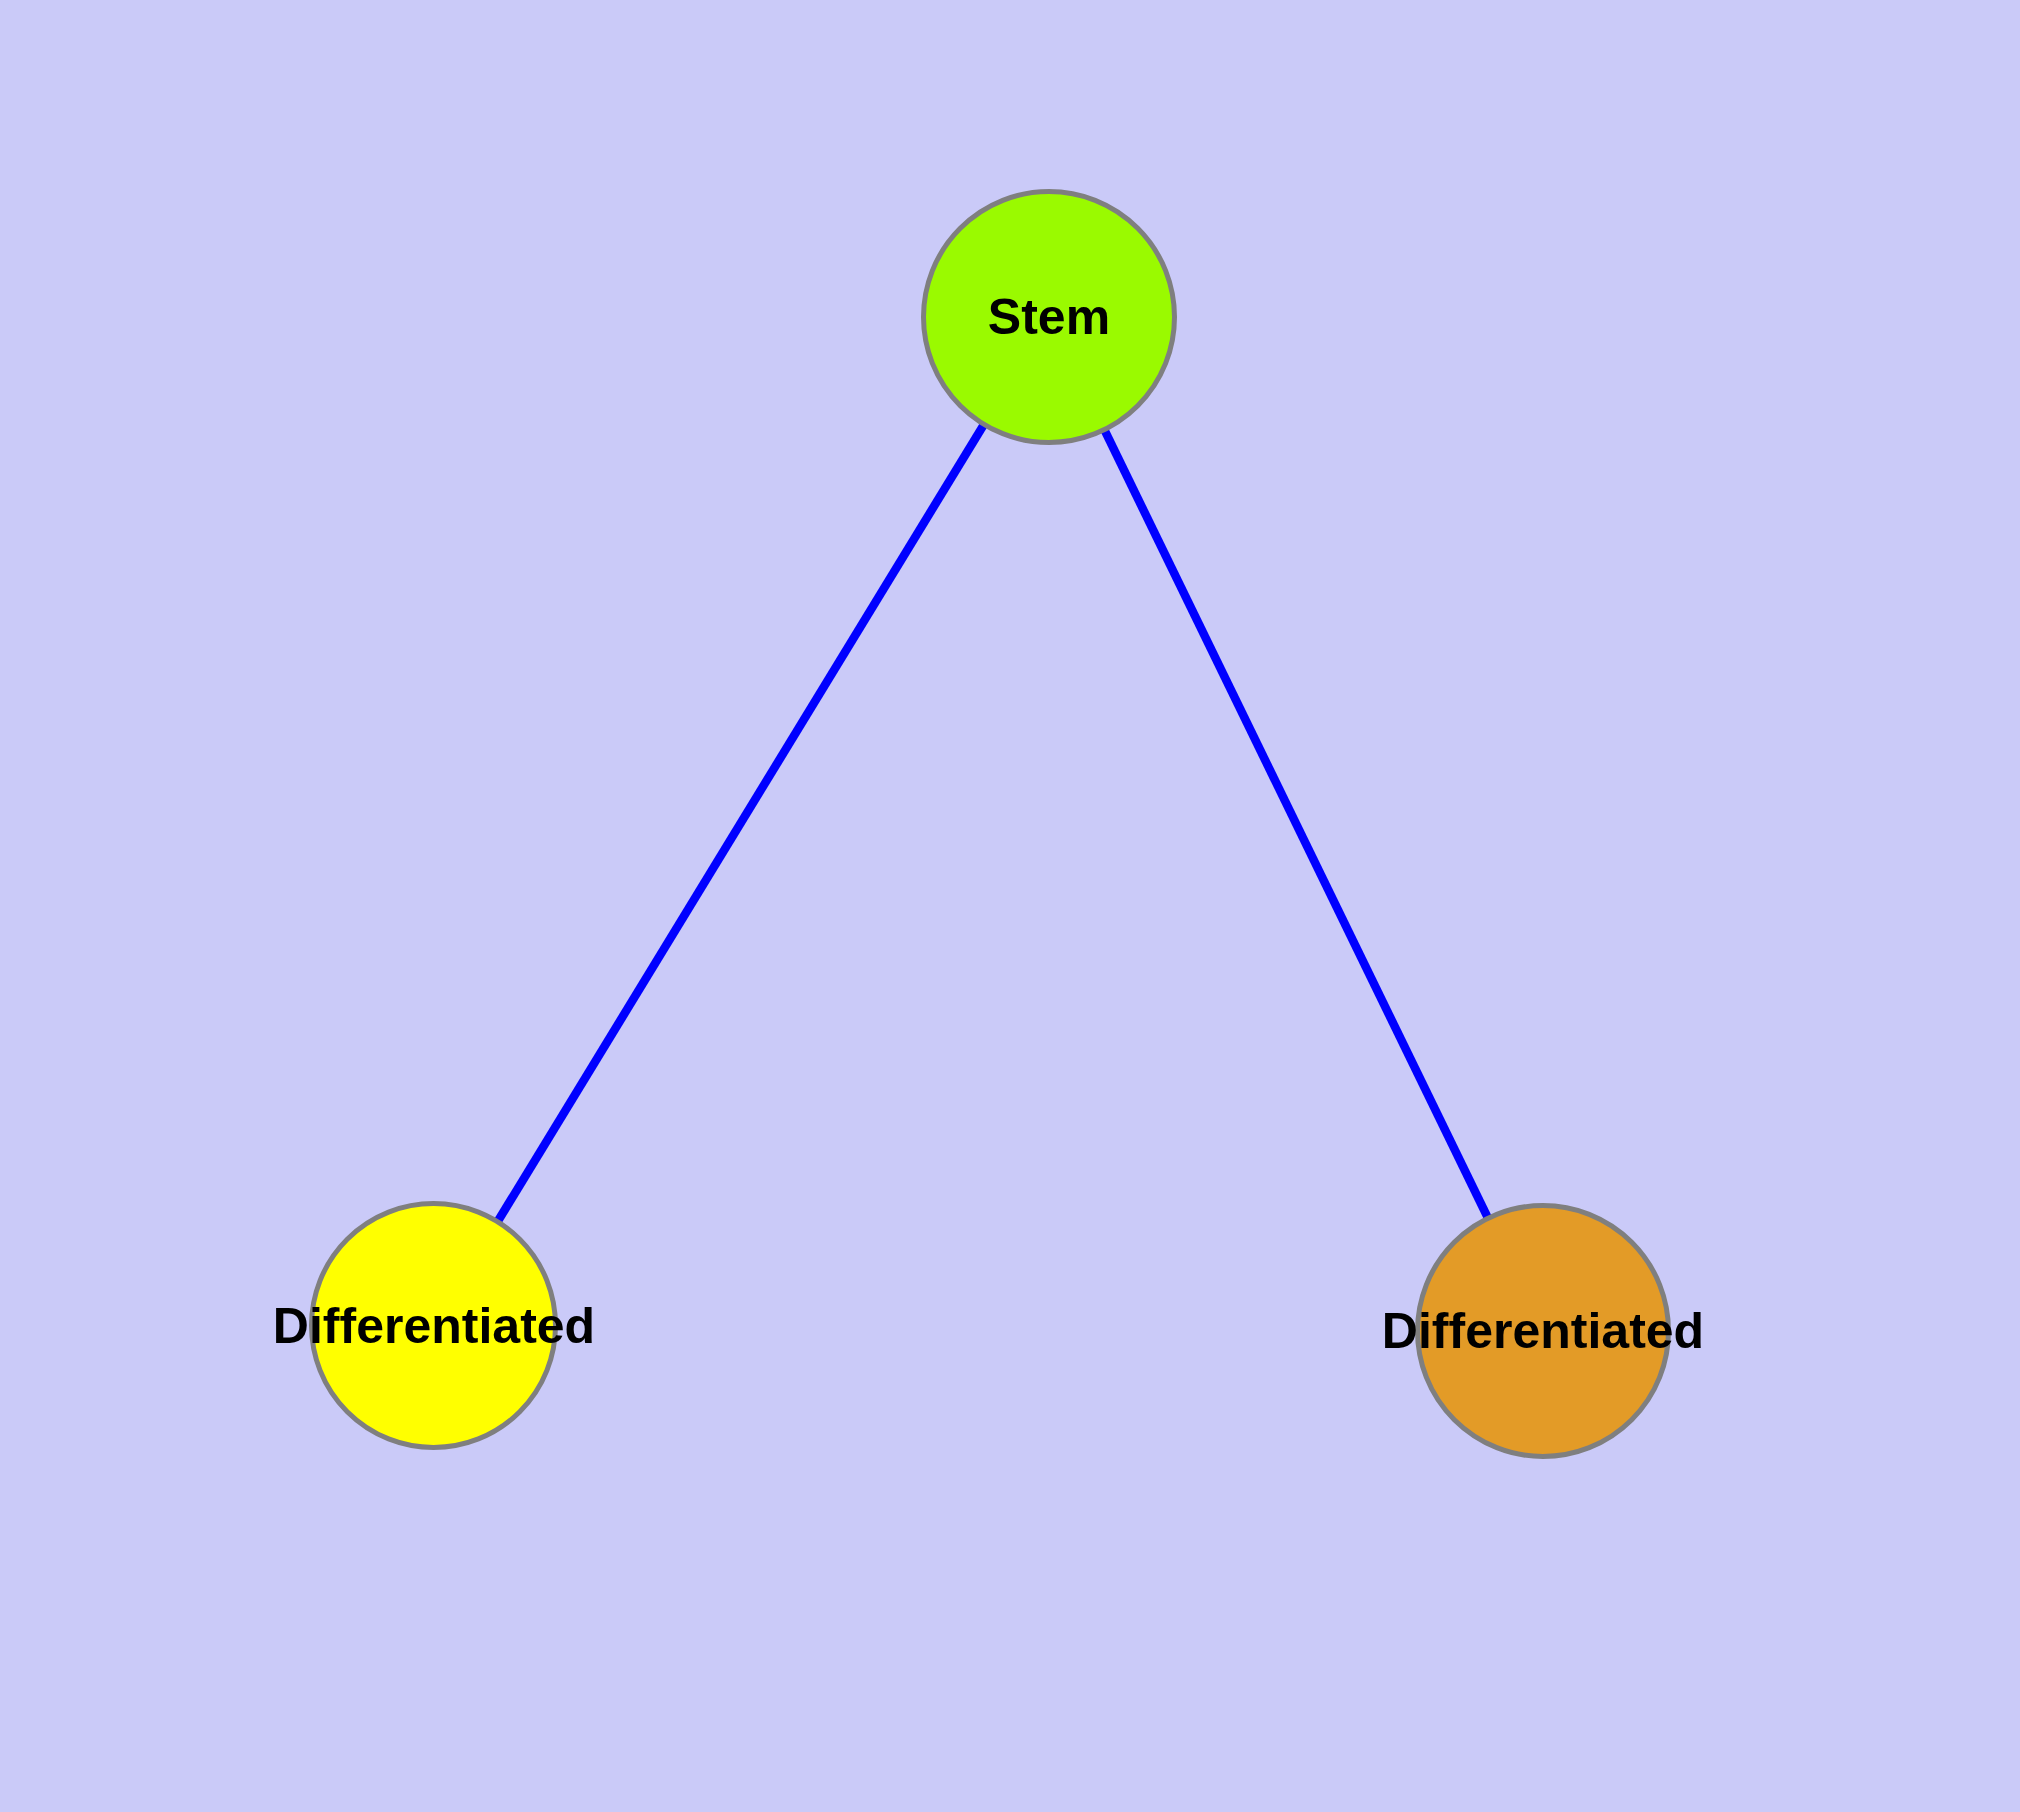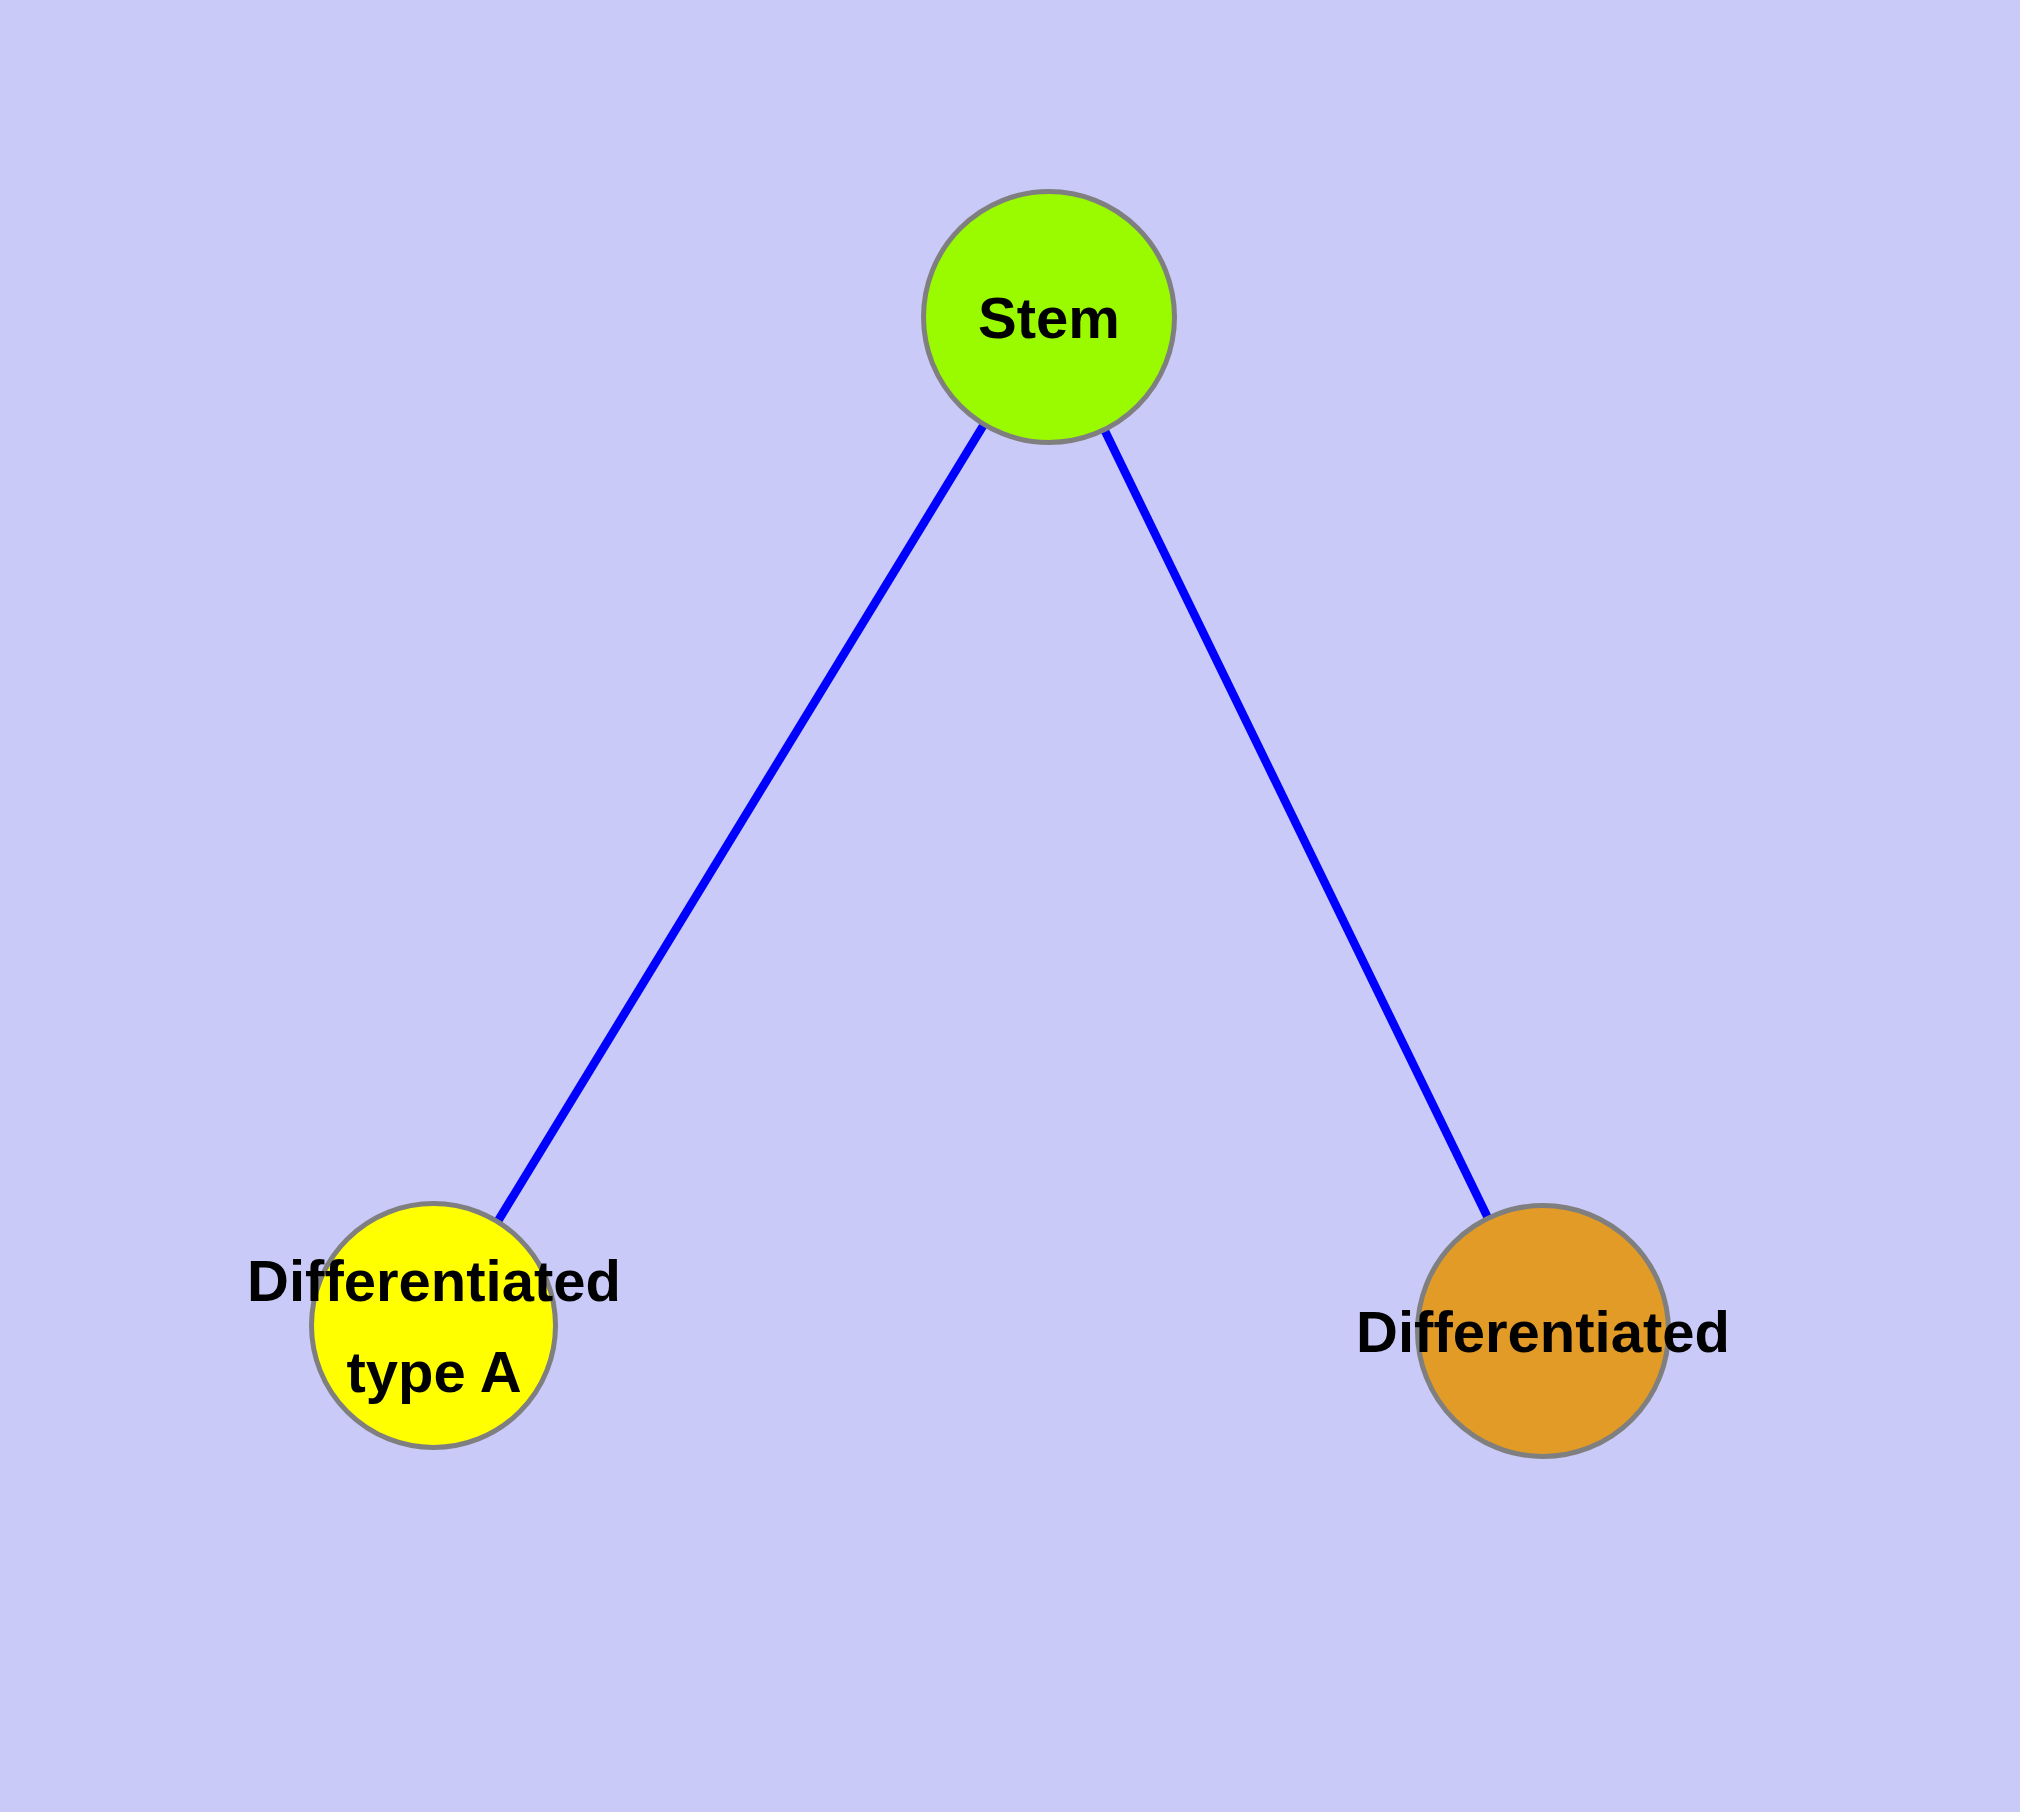--- a/index.html
+++ b/index.html
@@ -23,42 +23,41 @@
   .node-circle {
     position: absolute;
     border-radius: 50%;
     box-sizing: border-box;
   }
   .node-label {
     position: absolute;
     transform: translate(-50%, -50%);
     text-align: center;
     font-weight: bold;
-    font-size: 58px;
+    font-size: 50px;
     line-height: 91px;
     white-space: nowrap;
   }
 </style>
 </head>
 <body>
 
 <div class="canvas" style="width: 2021px; height: 1812px; background: rgb(202, 202, 248);">
   <svg class="edges-layer" xmlns="http://www.w3.org/2000/svg" viewBox="0 0 2384 2138">
       <line x1="1238" y1="374" x2="512" y2="1564" stroke="#0000FF" stroke-width="10"></line>
       <line x1="1238" y1="374" x2="1820" y2="1570" stroke="#0000FF" stroke-width="10"></line>
     </svg>
   <div class="nodes-layer">
       <div class="node-circle" style="left: 921px; top: 189px; width: 256px; height: 256px; background: rgb(154, 250, 0); border: 5.1px solid rgb(127, 127, 127);"></div>
       <div class="node-label" style="left: 1049px; top: 317px; color: rgb(0, 0, 0);">
         <div>Stem</div>
       </div>
       <div class="node-circle" style="left: 309px; top: 1201px; width: 249px; height: 249px; background: rgb(255, 255, 0); border: 5.1px solid rgb(127, 127, 127);"></div>
       <div class="node-label" style="left: 434px; top: 1326px; color: rgb(0, 0, 0);">
         <div>Differentiated</div>
-        <div>type A</div>
       </div>
       <div class="node-circle" style="left: 1415px; top: 1203px; width: 256px; height: 256px; background: rgb(227, 155, 39); border: 5.1px solid rgb(127, 127, 127);"></div>
       <div class="node-label" style="left: 1543px; top: 1331px; color: rgb(0, 0, 0);">
         <div>Differentiated</div>
       </div>
     </div>
 </div>
 
 
 </body></html>

